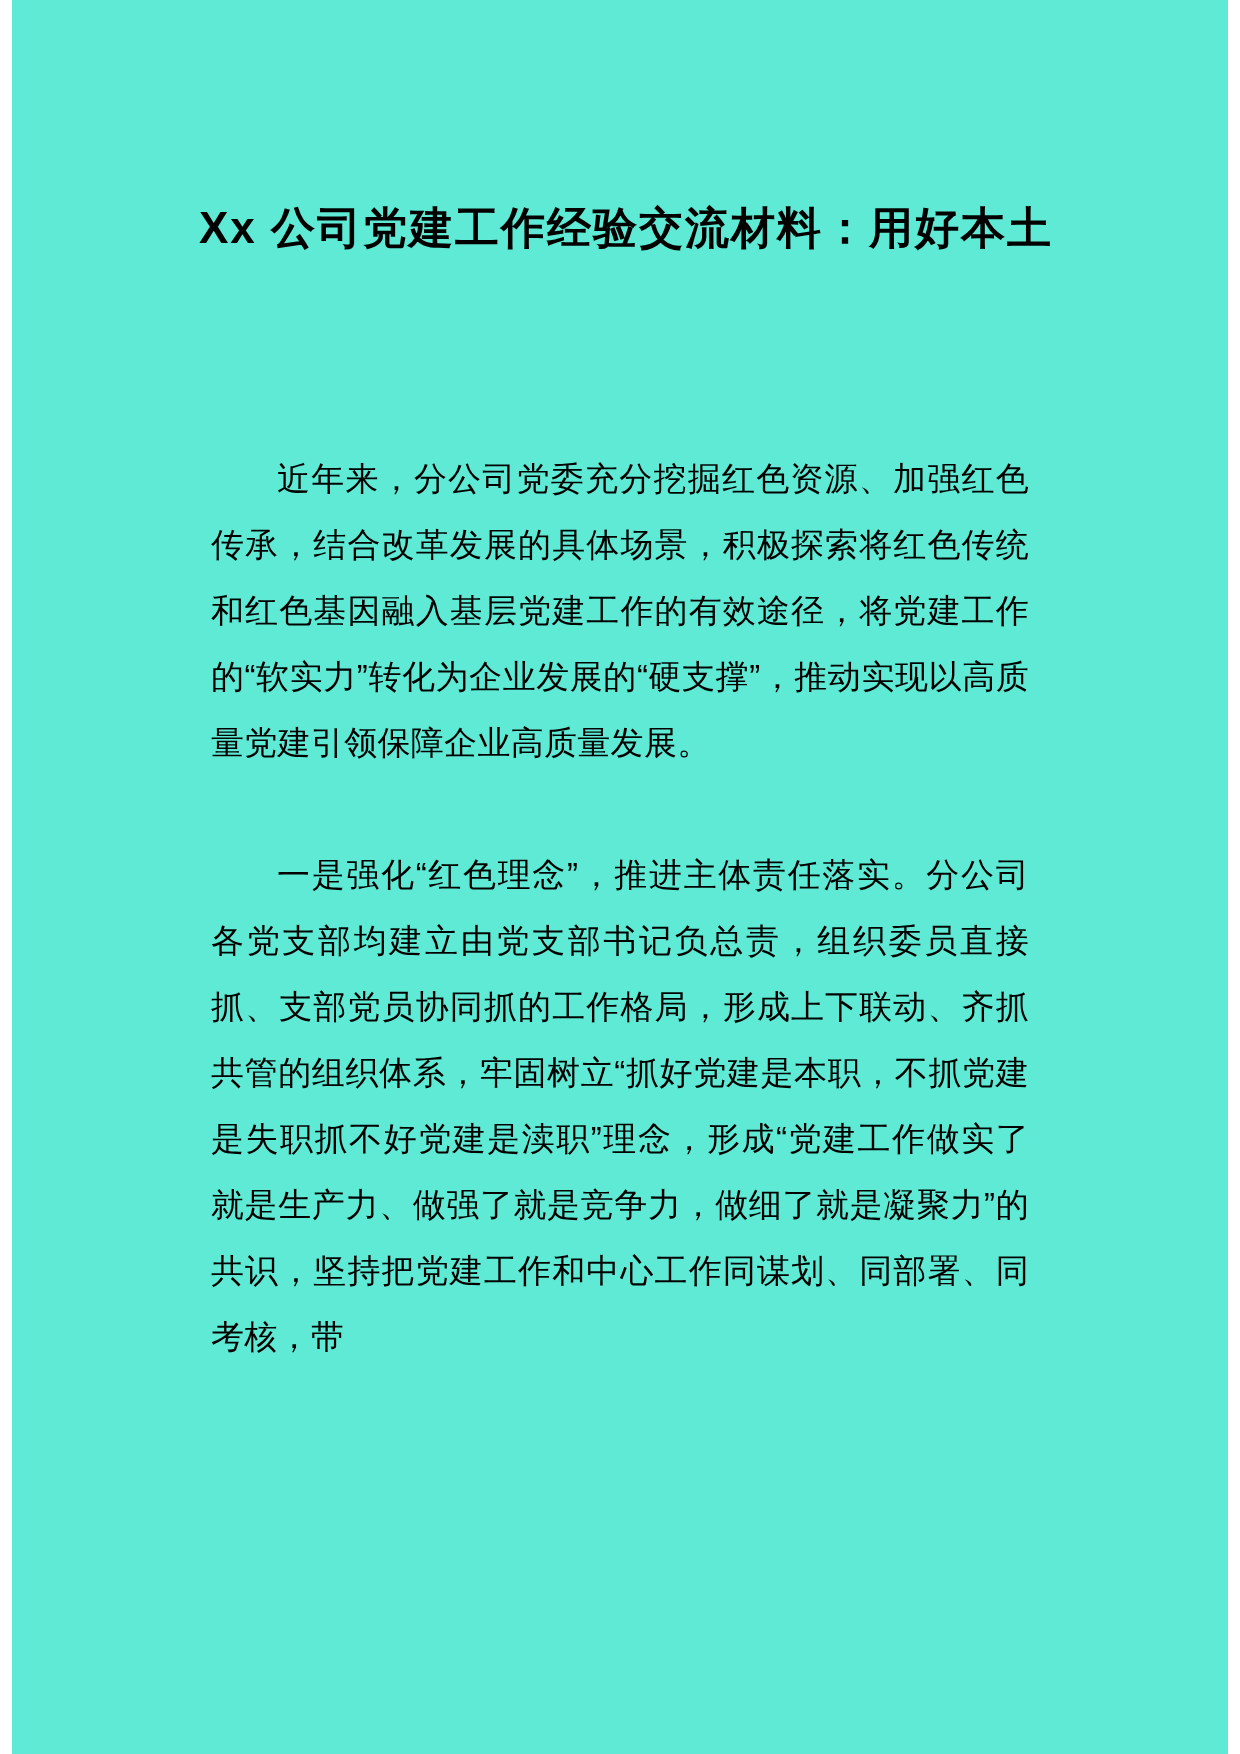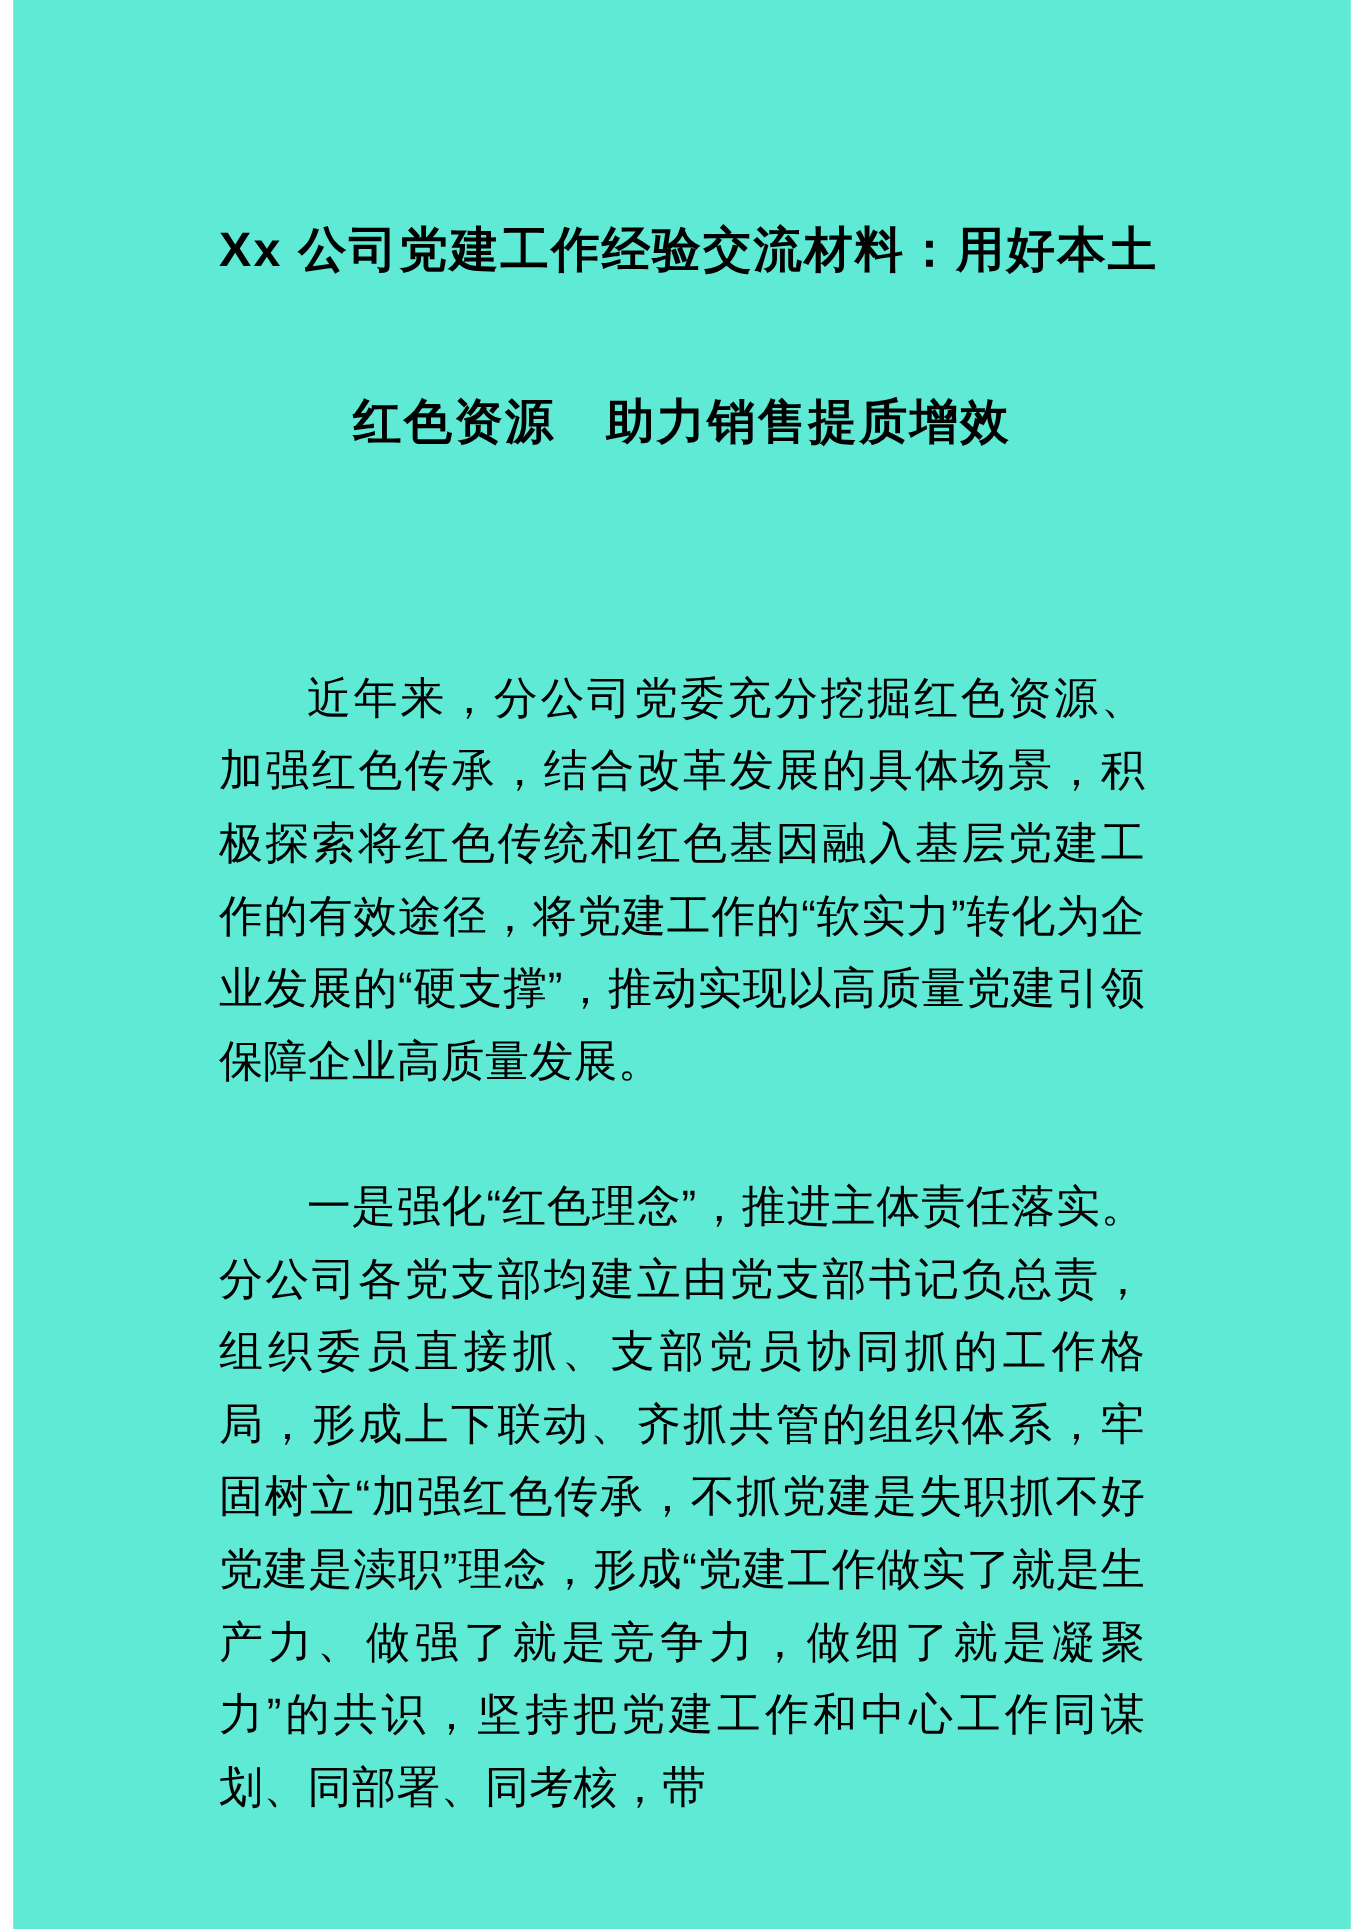--- a/index.html
+++ b/index.html
@@ -25,22 +25,22 @@
     font-weight: 900;
     line-height: 156px;
     text-align: center;
     letter-spacing: 2px;
   }
   .title-line {
     display: block;
     white-space: pre;
   }
   .body-para {
-    margin: 0;
-    font-size: 40px;
+    margin: 12px;
+    font-size: 33px;
     font-weight: 400;
     line-height: 66px;
     text-align: justify;
     text-justify: inter-ideograph;
     text-indent: 2em;
     letter-spacing: 0.3px;
   }
   .para-intro {
     margin-top: 140px;
   }
@@ -55,20 +55,19 @@
   .para-practice {
     margin-top: 66px;
   }
 </style>
 </head>
 <body>
 
 <div class="page">
   <h1 class="doc-title">
     <span class="title-line">Xx 公司党建工作经验交流材料：用好本土</span>
-    <span class="title-line">红色资源　助力销售提质增效</span>
   </h1>
 
   <p class="body-para para-intro">近年来，分公司党委充分挖掘红色资源、加强红色传承，结合改革发展的具体场景，积极探索将红色传统和红色基因融入基层党建工作的有效途径，将党建工作的“软实力”转化为企业发展的“硬支撑”，推动实现以高质量党建引领保障企业高质量发展。</p>
 
 
-  <p class="body-para para-practice">一是强化“红色理念”，推进主体责任落实。分公司各党支部均建立由党支部书记负总责，组织委员直接抓、支部党员协同抓的工作格局，形成上下联动、齐抓共管的组织体系，牢固树立“加强红色传承，不抓党建是失职抓不好党建是渎职”理念，形成“党建工作做实了就是生产力、做强了就是竞争力，做细了就是凝聚力”的共识，坚持把党建工作和中心工作同谋划、同部署、同考核，带</p>
+  <p class="body-para para-practice">一是强化“红色理念”，推进主体责任落实。分公司各党支部均建立由党支部书记负总责，组织委员直接抓、支部党员协同抓的工作格局，形成上下联动、齐抓共管的组织体系，牢固树立“抓好党建是本职，不抓党建是失职抓不好党建是渎职”理念，形成“党建工作做实了就是生产力、做强了就是竞争力，做细了就是凝聚力”的共识，坚持把党建工作和中心工作同谋划、同部署、同考核，带</p>
 </div>
 
 </body></html>

